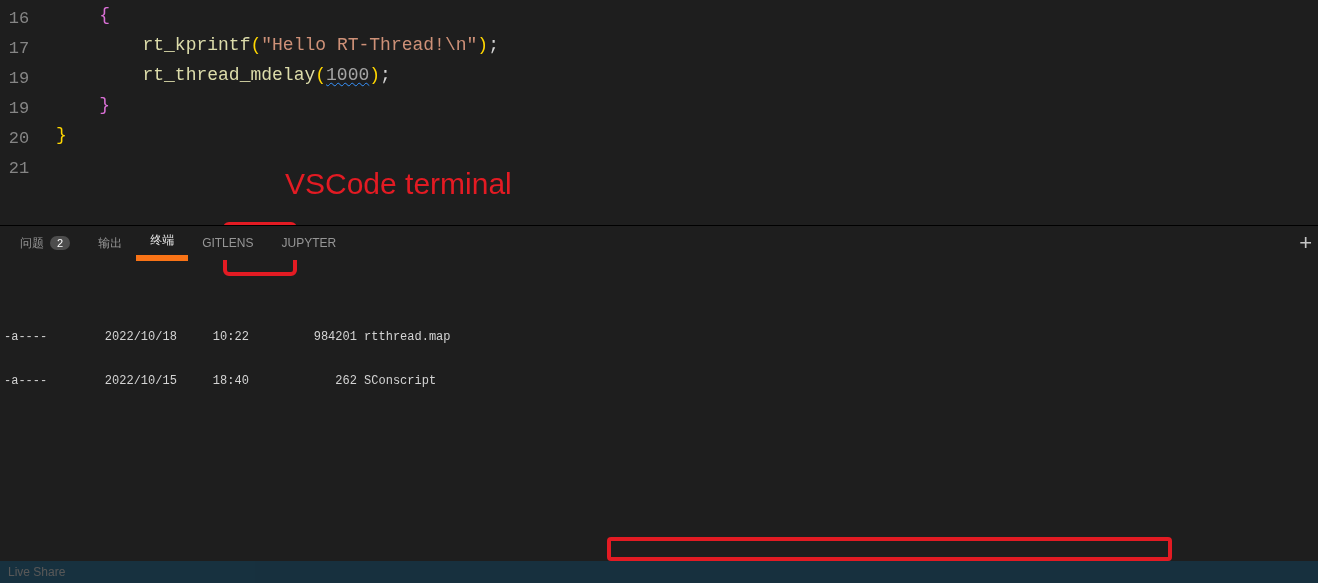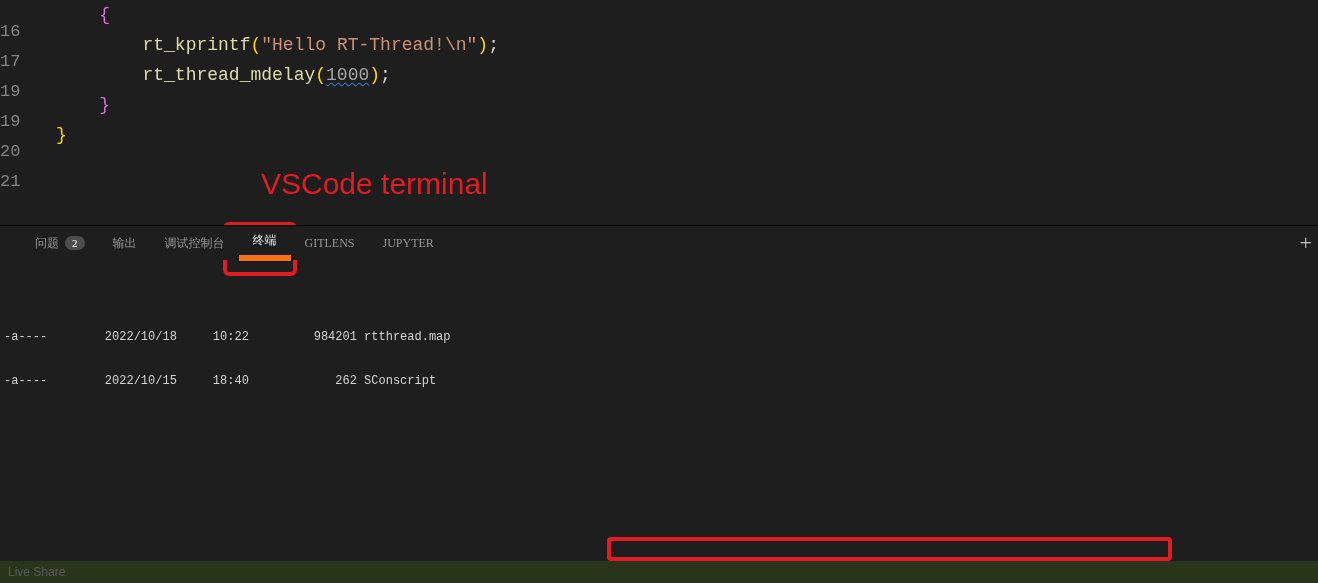--- a/index.html
+++ b/index.html
@@ -13,43 +13,43 @@
     position: relative;
   }
   .editor {
     height: 225px;
     background: #1e1e1e;
     display: flex;
   }
   .gutter {
     width: 56px;
     color: #858585;
-    text-align: left;
+    text-align: center;
     padding-right: 18px;
     font-size: 17px;
     line-height: 30px;
-    padding-top: 17px;
+    padding-top: 4px;
   }
   .code {
     flex: 1;
     font-size: 18px;
     line-height: 30px;
   }
   .code-line { white-space: pre; }
   .tok-brace    { color: #ffd700; }   
   .tok-brace-m  { color: #da70d6; }   
   .tok-func     { color: #dcdcaa; }
   .tok-string   { color: #ce9178; }
   .tok-number   { color: #a3a3a3; }
   .tok-punct    { color: #d4d4d4; }
   .squiggle   { text-decoration: underline wavy #3794ff 1px; text-underline-offset: 2px; }
 
   .annot {
     position: absolute;
-    left: 261px;
+    left: 285px;
     top: 167px;
     color: #e31b23;
     font-size: 30px;
     font-family: "Segoe UI", sans-serif;
   }
   .annot-box1 {
     position: absolute;
     left: 223px; top: 222px;
     width: 74px; height: 54px;
     border: 4px solid #e31b23;
@@ -62,24 +62,24 @@
     width: 565px; height: 24px;
     border: 4px solid #e31b23;
     border-radius: 4px;
     pointer-events: none;
   }
 
   .panel-tabs {
     height: 35px;
     display: flex;
     align-items: center;
-    padding-left: 21px;
+    padding-left: 6px;
     border-top: 1px solid #000;
     background: #1e1e1e;
-    font-family: Liberation Serif, serif;
+    font-family: Liberation Sans, sans-serif;
     font-size: 12px;
     color: #969696;
     position: relative;
     text-align: center;
   }
   .panel-tabs .tab {
     padding: 0 14px;
     height: 35px;
     display: flex;
     align-items: center;
@@ -114,21 +114,21 @@
     font-size: 12px;
     line-height: 22px;
     height: 305px;
     white-space: pre;
   }
 
   .statusbar {
     position: absolute;
     bottom: 0; left: 0; right: 0;
     height: 22px;
-    background: #4d7c0f;
+    background: #0369a1;
     color: #fff;
     font-family: "Segoe UI", sans-serif;
     font-size: 12px;
     display: flex;
     align-items: center;
     padding: 0 8px;
     opacity: 0.25; 
   }
 </style>
 </head>
@@ -158,23 +158,20 @@
 <div class="annot-box2"></div>
 
 <div class="panel-tabs">
   <div class="tab">
     <span>问题</span>
     <span class="badge">2</span>
   </div>
   <div class="tab">
       <span>输出</span>
     </div>
-  <div class="tab">
-      <span>调试控制台</span>
-    </div>
   <div class="tab active">
       <span>终端</span>
     </div>
   <div class="tab">
       <span>GITLENS</span>
     </div>
   <div class="tab">
       <span>JUPYTER</span>
     </div>
   <div class="plus">+</div>

